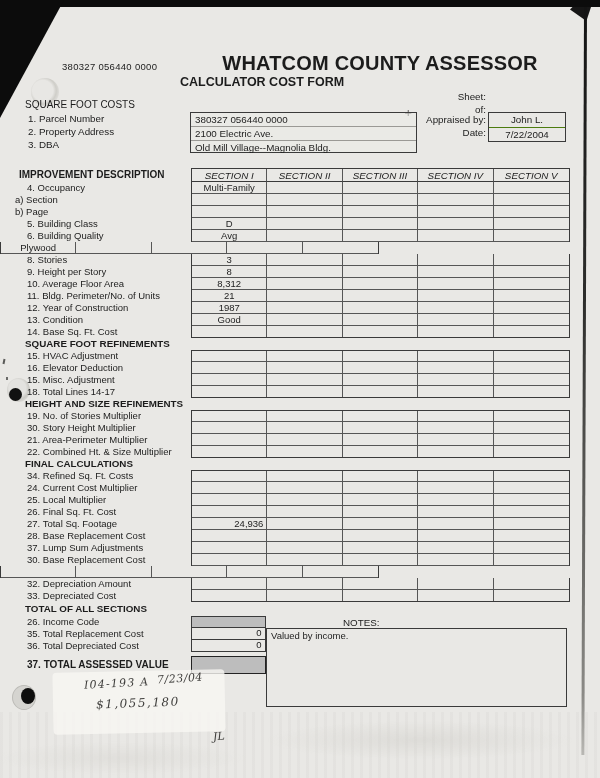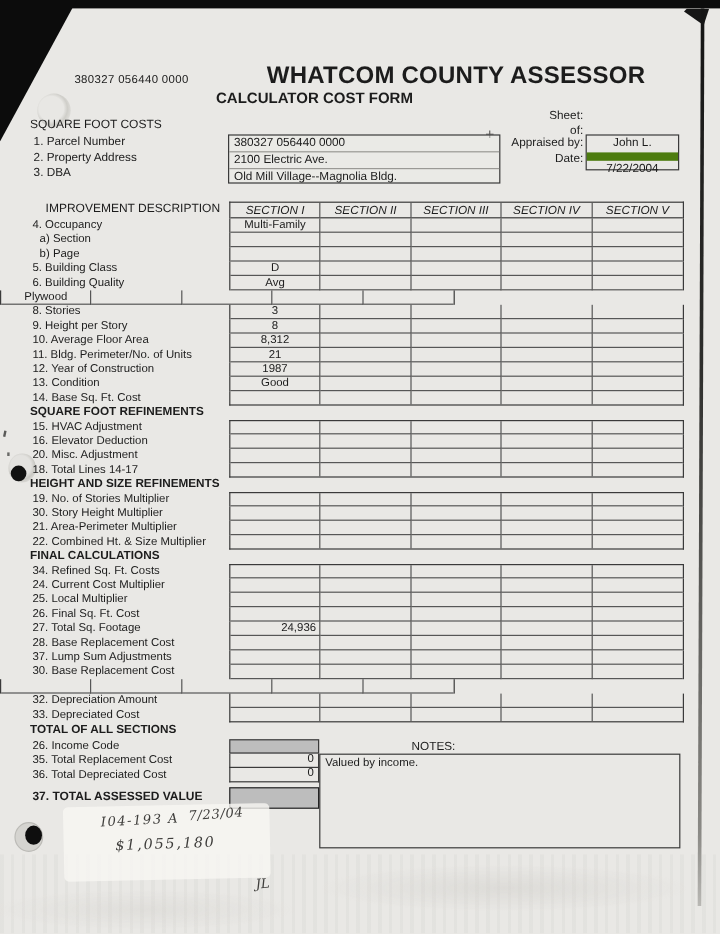--- a/index.html
+++ b/index.html
@@ -37,28 +37,28 @@
   .title{left:180px;width:400px;top:52px;text-align:center;font-size:20px;font-weight:bold;letter-spacing:.2px}
   .subtitle{left:180px;width:400px;top:75px;text-align:left;font-size:12.5px;font-weight:bold}
   .rlabel-right{left:360px;width:126px;text-align:right;font-size:9.8px}
   .plus-mark{left:404px;top:107px;font-size:10px;color:#777}
   .sqft-head{left:25px;top:99px;font-size:10px;font-weight:normal}
   .fldlab{left:28px;font-size:9.8px}
   .info-box{left:190px;top:112px;width:227px;height:41px;border:1.5px solid #3a3a3a;box-sizing:border-box;background:rgba(236,235,232,.5)}
   .info-row{height:13.2px;line-height:13.2px;font-size:9.8px;padding-left:4px;border-bottom:1px solid #9a9995;white-space:nowrap;overflow:hidden}
   .info-row:last-child{border-bottom:none}
   .appr-box{left:488px;top:112px;width:78px;height:30px;border:1.5px solid #3a3a3a;box-sizing:border-box}
-  .appr-row{height:13.5px;line-height:13.5px;font-size:9.8px;text-align:center;border-bottom:7px solid #4d7c0f}
+  .appr-row{height:13.5px;line-height:13.5px;font-size:9.8px;text-align:center;border-bottom:1px solid #4d7c0f}
   .appr-row:last-child{border-bottom:none}
   
   .table-host{left:0;top:168px;width:600px}
   .trow{display:flex;align-items:stretch;height:12px}
   .rlabel{width:191px;box-sizing:border-box;padding-left:27px;font-size:9.5px;line-height:12px;white-space:nowrap;overflow:hidden}
-  .rlabel.indent{padding-left:33px}
-  .rlabel.hdr{padding-left:38px;font-size:10px;font-weight:normal;line-height:14px}
+  .rlabel.indent{padding-left:15px}
+  .rlabel.hdr{padding-left:19px;font-size:10px;font-weight:bold;line-height:14px}
   .cells{display:flex;border-left:1.6px solid #3a3a3a;border-right:1.6px solid #3a3a3a}
   .group .trow:first-child .cells{border-top:1.6px solid #3a3a3a}
   .group .trow:last-child .cells{border-bottom:1.6px solid #3a3a3a}
   .cell{width:75.4px;box-sizing:border-box;border-right:1px solid #565656;border-bottom:1px solid #565656;
     font-size:9.5px;line-height:11px;text-align:center;overflow:hidden}
   .cell:last-child{border-right:none}
   .group .trow:last-child .cell{border-bottom:none}
   .cell.right{text-align:right;padding-right:3px}
   .head-row{height:14px}
   .head-row .cell{font-style:italic;font-size:9.8px;line-height:13px;border-bottom:1.4px solid #3a3a3a}
@@ -282,21 +282,21 @@
         <div class="rlabel">16. Elevator Deduction</div>
         <div class="cells">
           <div class="cell"></div>
           <div class="cell"></div>
           <div class="cell"></div>
           <div class="cell"></div>
           <div class="cell"></div>
         </div>
       </div>
       <div class="trow">
-        <div class="rlabel">20. Misc. Adjustment</div>
+        <div class="rlabel">15. Misc. Adjustment</div>
         <div class="cells">
           <div class="cell"></div>
           <div class="cell"></div>
           <div class="cell"></div>
           <div class="cell"></div>
           <div class="cell"></div>
         </div>
       </div>
       <div class="trow">
         <div class="rlabel">18. Total Lines 14-17</div>

